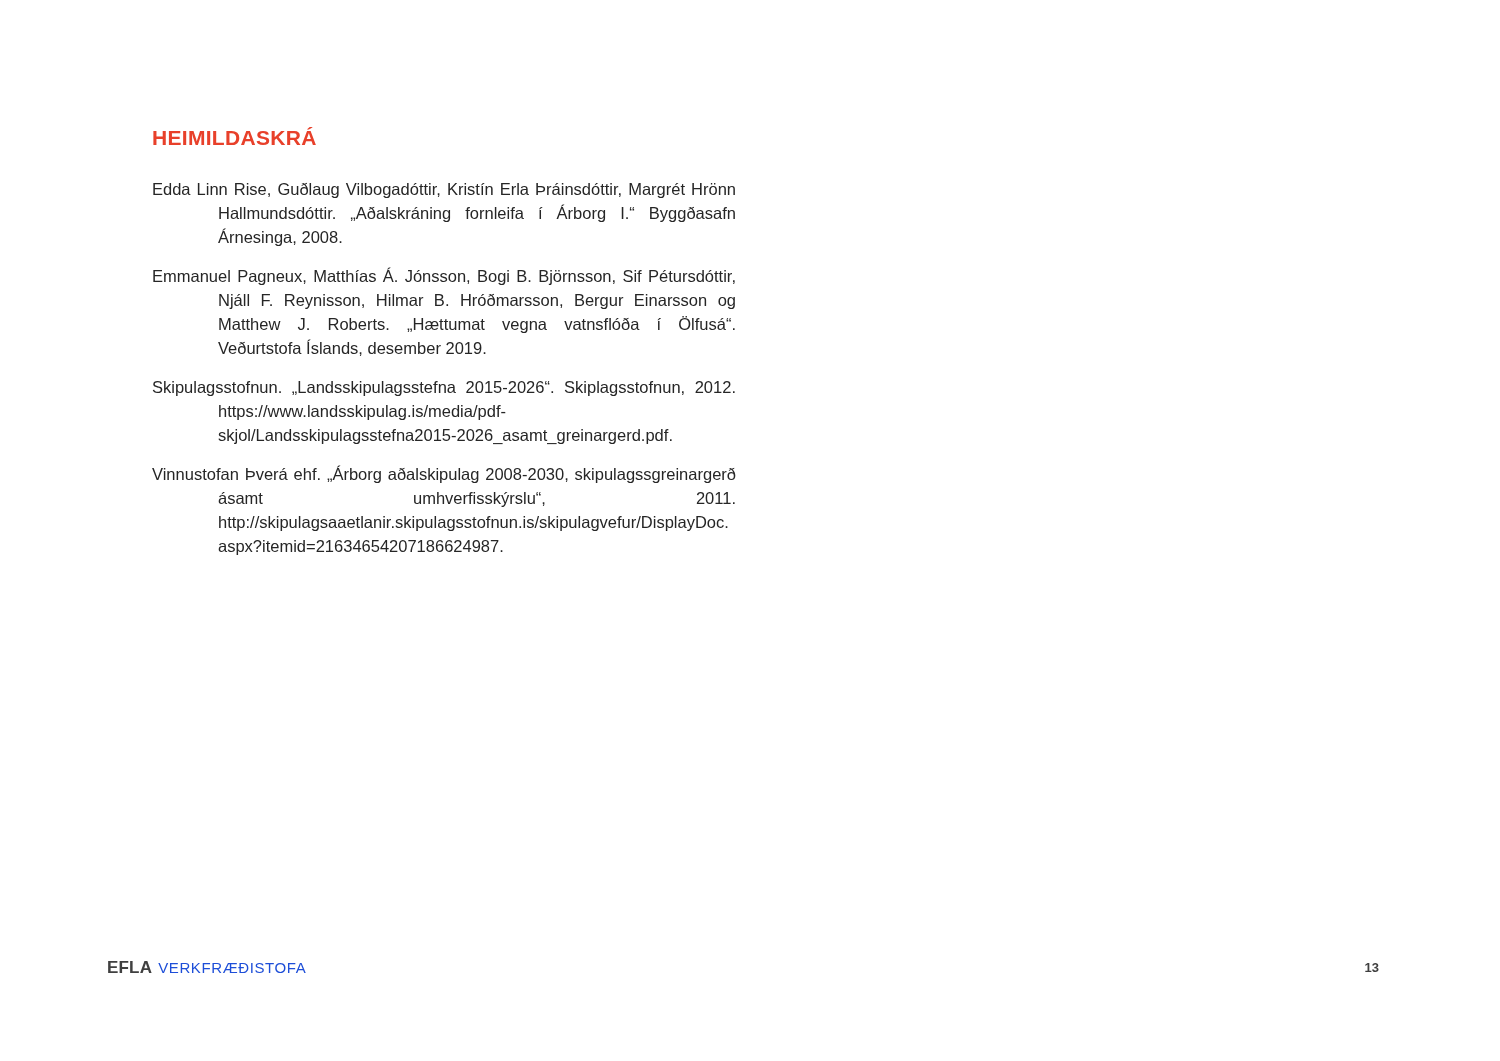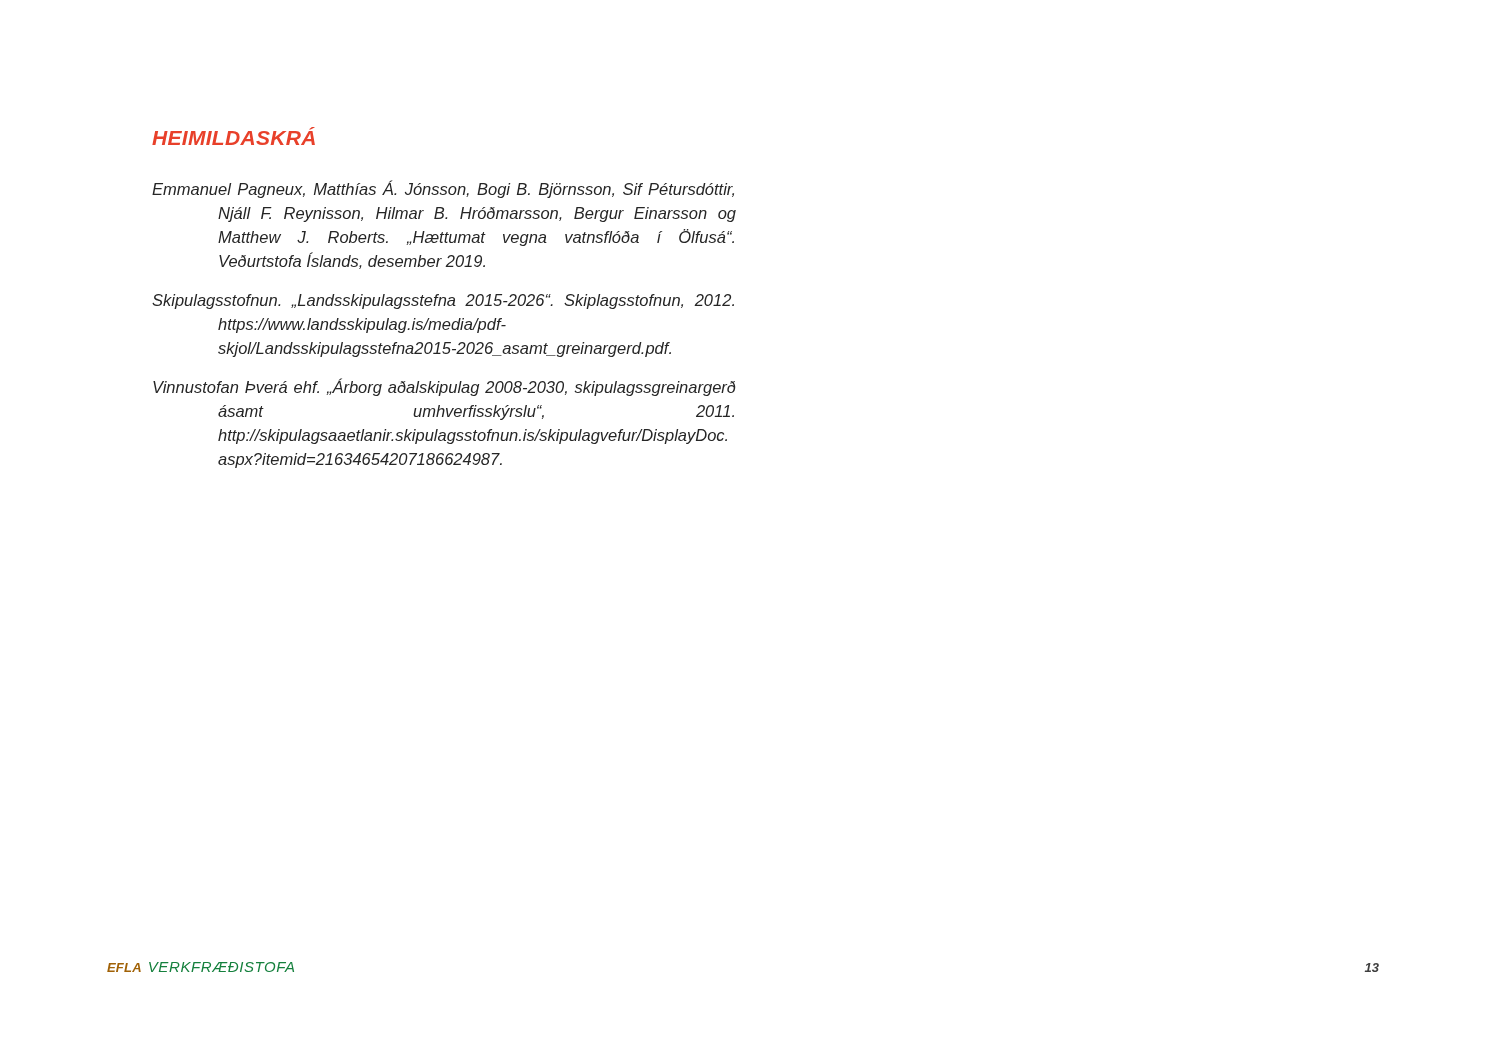--- a/index.html
+++ b/index.html
@@ -8,21 +8,20 @@
     padding: 0;
     background: #ffffff;
   }
   .page {
     position: relative;
     width: 1500px;
     height: 1061px;
     background: #ffffff;
     font-family: "Liberation Sans", sans-serif;
     overflow: hidden;
-    font-style: italic;
   }
   .content {
     position: absolute;
     left: 152px;
     top: 126px;
     width: 584px;
   }
   .heading {
     margin: 0 0 27px 0;
     font-size: 21px;
@@ -42,49 +41,50 @@
     word-break: break-word;
     hyphens: none;
   }
   .footer-logo {
     position: absolute;
     left: 107px;
     top: 958px;
     white-space: nowrap;
   }
   .logo-main {
-    font-size: 13px;
+    font-size: 17px;
     font-weight: 700;
-    color: #a16207;
+    color: #404040;
     letter-spacing: 0.2px;
   }
   .logo-sub {
     font-size: 15px;
     font-weight: 400;
-    color: #15803d;
+    color: #1d4ed8;
     letter-spacing: 0.6px;
     margin-left: 6px;
   }
   .page-num {
     position: absolute;
     right: 121px;
     top: 960px;
     font-size: 13px;
     font-weight: 700;
     color: #3f3f3f;
   }
 </style>
 </head>
 <body>
 
 <div class="page">
 
   <div class="content">
     <h1 class="heading">HEIMILDASKRÁ</h1>
 
+    <p class="ref">Edda Linn Rise, Guðlaug Vilbogadóttir, Kristín Erla Þráinsdóttir, Margrét Hrönn Hallmundsdóttir. „Aðalskráning fornleifa í Árborg I.“ Byggðasafn Árnesinga, 2008.</p>
 
     <p class="ref">Emmanuel Pagneux, Matthías Á. Jónsson, Bogi B. Björnsson, Sif Pétursdóttir, Njáll F. Reynisson, Hilmar B. Hróðmarsson, Bergur Einarsson og Matthew J. Roberts. „Hættumat vegna vatnsflóða í Ölfusá“. Veðurtstofa Íslands, desember 2019.</p>
 
     <p class="ref">Skipulagsstofnun. „Landsskipulagsstefna 2015-2026“. Skiplagsstofnun, 2012. https://www.landsskipulag.is/media/pdf-skjol/Landsskipulagsstefna2015-2026_asamt_greinargerd.pdf.</p>
 
     <p class="ref">Vinnustofan Þverá ehf. „Árborg aðalskipulag 2008-2030, skipulagssgreinargerð ásamt umhverfisskýrslu“, 2011. http://skipulagsaaetlanir.skipulagsstofnun.is/skipulagvefur/DisplayDoc.aspx?itemid=21634654207186624987.</p>
   </div>
 
   <div class="footer-logo">
     <span class="logo-main">EFLA</span><span class="logo-sub">VERKFRÆÐISTOFA</span>

